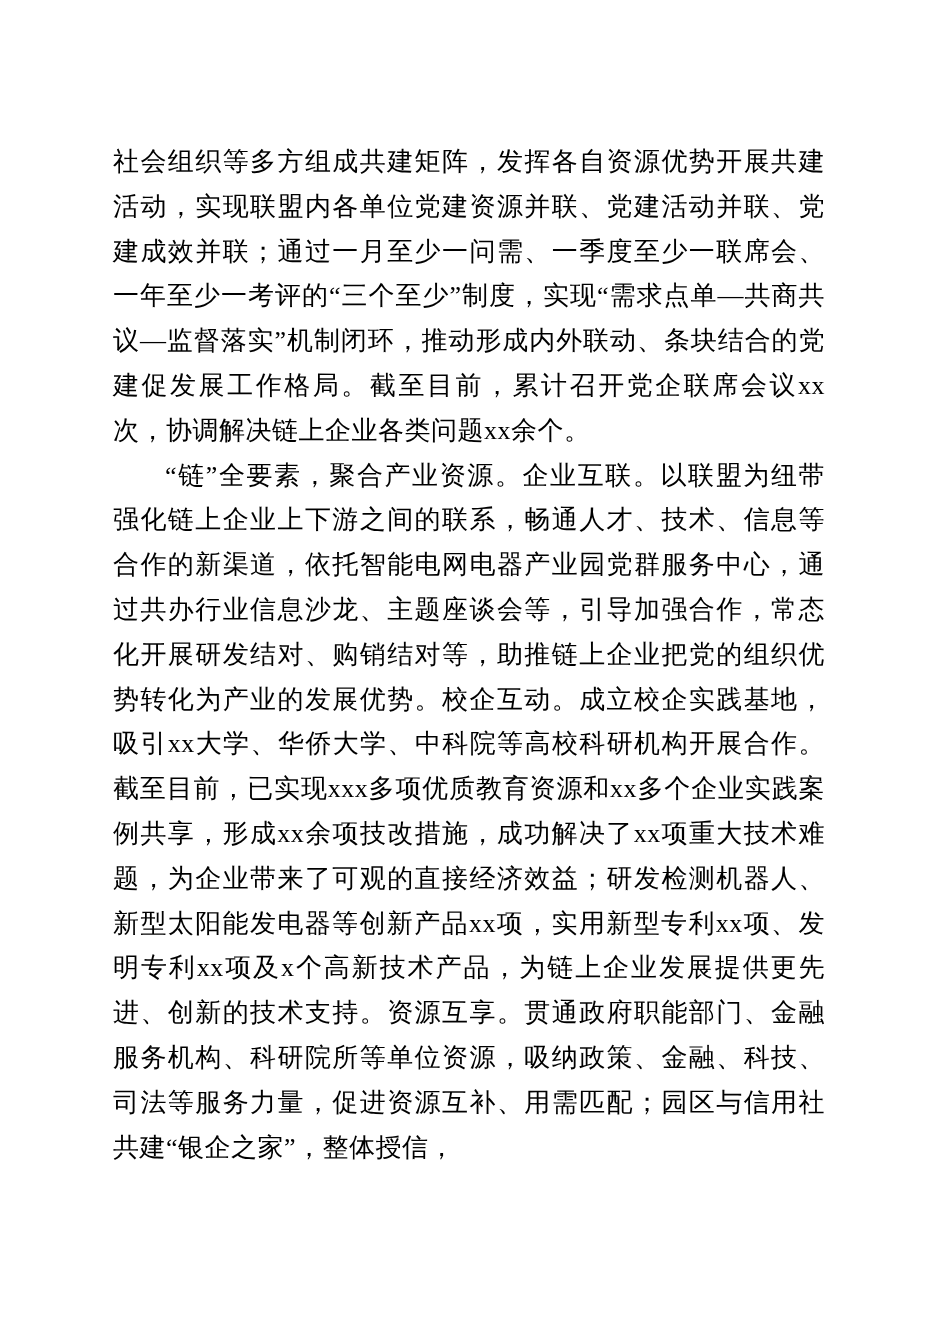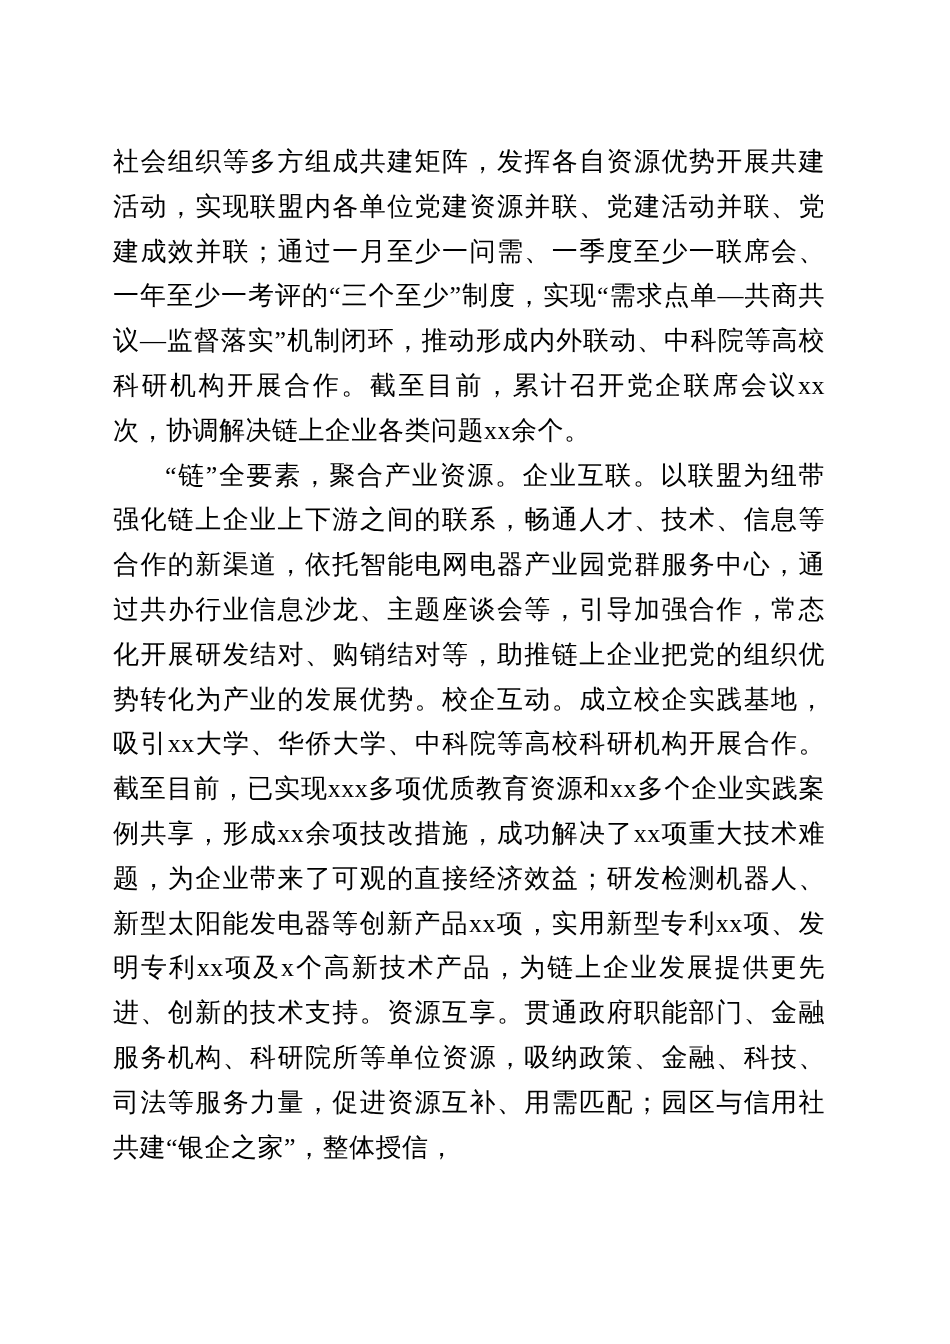--- a/index.html
+++ b/index.html
@@ -33,16 +33,16 @@
   }
   .para.indented {
     text-indent: 2em;
   }
 </style>
 </head>
 <body>
 
 <div class="page">
   <div class="content" id="document-body">
-      <p class="para">社会组织等多方组成共建矩阵，发挥各自资源优势开展共建活动，实现联盟内各单位党建资源并联、党建活动并联、党建成效并联；通过一月至少一问需、一季度至少一联席会、一年至少一考评的“三个至少”制度，实现“需求点单—共商共议—监督落实”机制闭环，推动形成内外联动、中科院等高校科研机构开展合作。截至目前，累计召开党企联席会议xx次，协调解决链上企业各类问题xx余个。</p>
+      <p class="para">社会组织等多方组成共建矩阵，发挥各自资源优势开展共建活动，实现联盟内各单位党建资源并联、党建活动并联、党建成效并联；通过一月至少一问需、一季度至少一联席会、一年至少一考评的“三个至少”制度，实现“需求点单—共商共议—监督落实”机制闭环，推动形成内外联动、条块结合的党建促发展工作格局。截至目前，累计召开党企联席会议xx次，协调解决链上企业各类问题xx余个。</p>
       <p class="para indented">“链”全要素，聚合产业资源。企业互联。以联盟为纽带强化链上企业上下游之间的联系，畅通人才、技术、信息等合作的新渠道，依托智能电网电器产业园党群服务中心，通过共办行业信息沙龙、主题座谈会等，引导加强合作，常态化开展研发结对、购销结对等，助推链上企业把党的组织优势转化为产业的发展优势。校企互动。成立校企实践基地，吸引xx大学、华侨大学、中科院等高校科研机构开展合作。截至目前，已实现xxx多项优质教育资源和xx多个企业实践案例共享，形成xx余项技改措施，成功解决了xx项重大技术难题，为企业带来了可观的直接经济效益；研发检测机器人、新型太阳能发电器等创新产品xx项，实用新型专利xx项、发明专利xx项及x个高新技术产品，为链上企业发展提供更先进、创新的技术支持。资源互享。贯通政府职能部门、金融服务机构、科研院所等单位资源，吸纳政策、金融、科技、司法等服务力量，促进资源互补、用需匹配；园区与信用社共建“银企之家”，整体授信，</p>
     </div>
 </div>
 
 </body></html>

